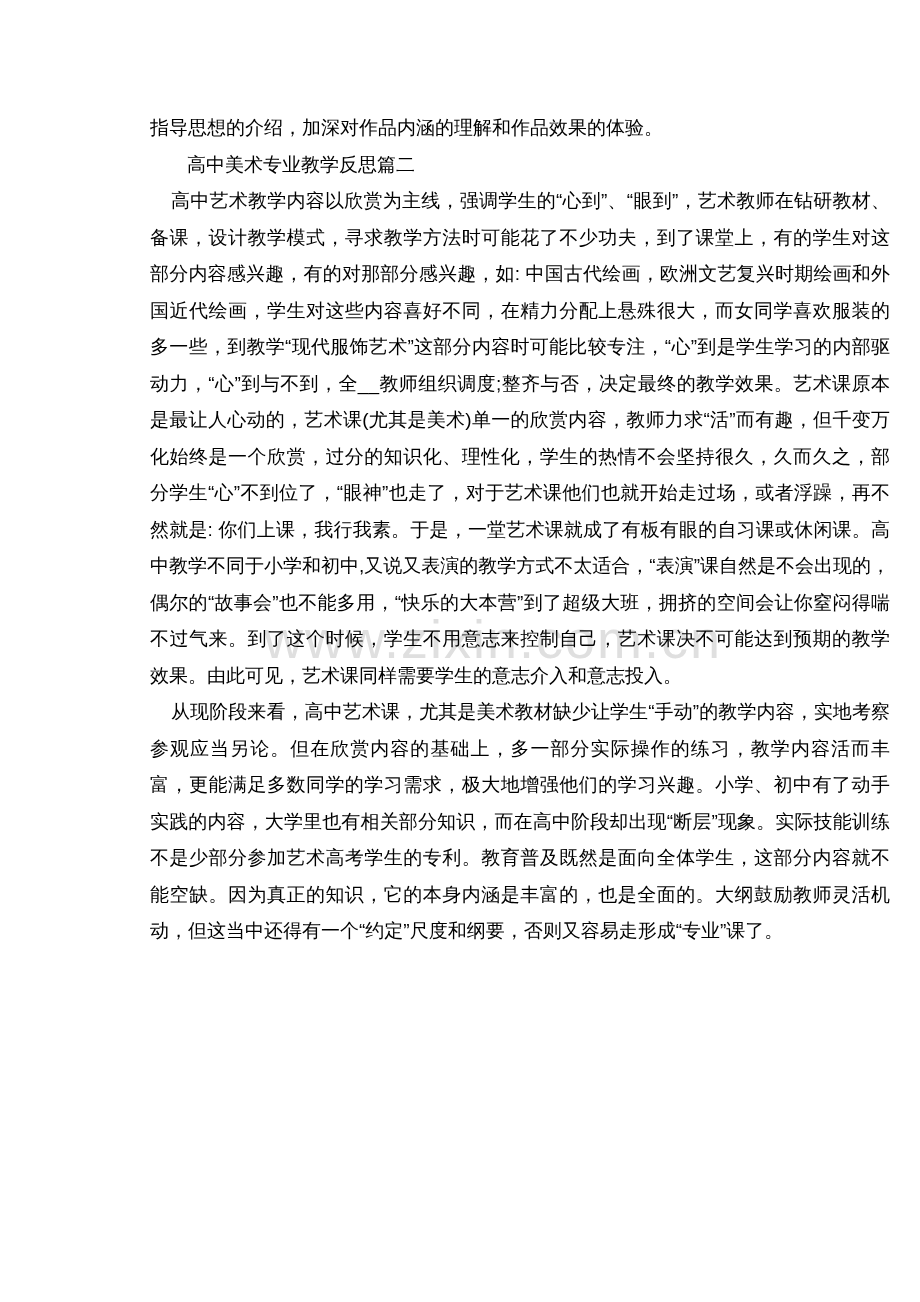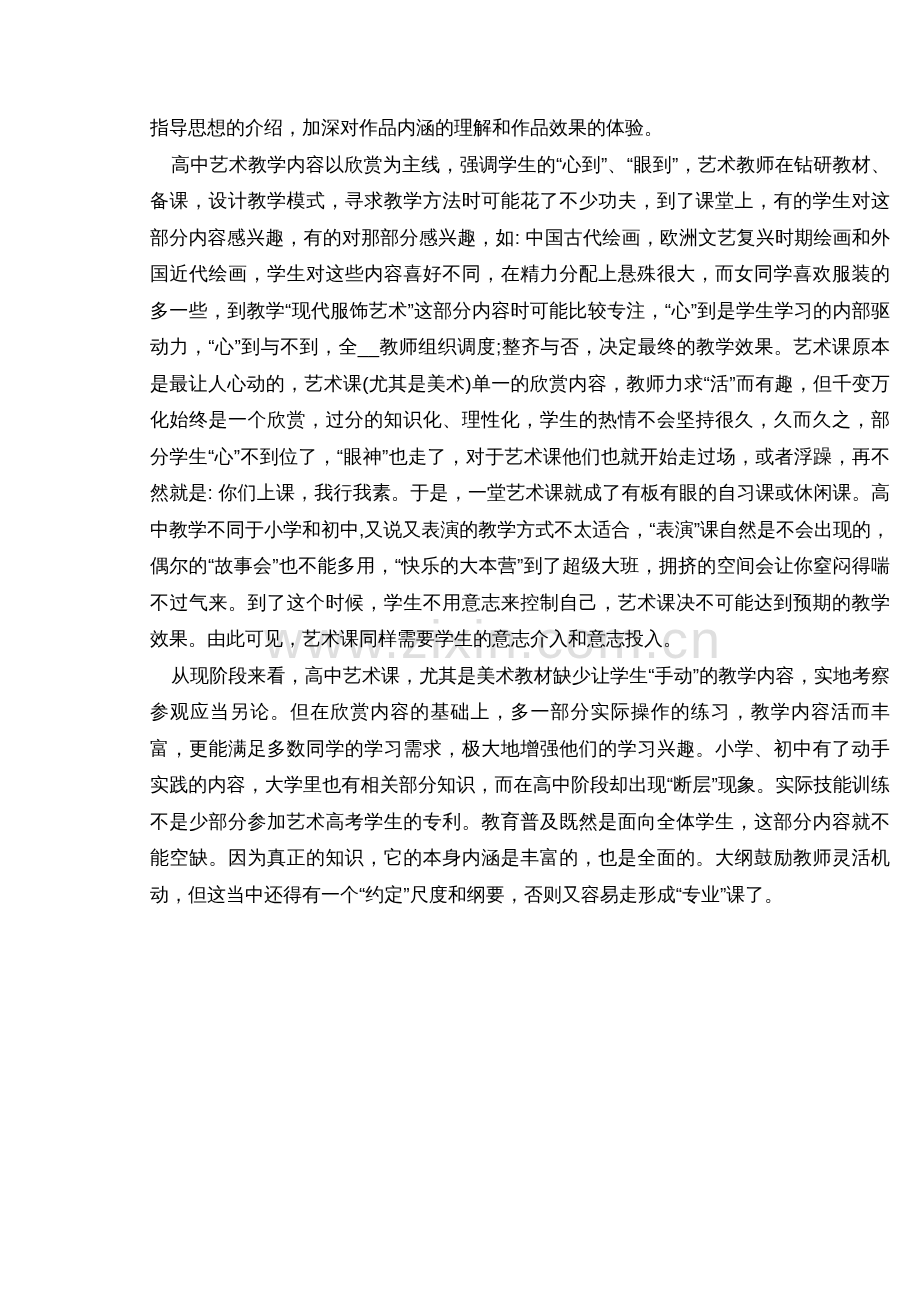--- a/index.html
+++ b/index.html
@@ -51,17 +51,18 @@
 </style>
 </head>
 <body>
 
 <div class="page">
 
   <div class="watermark" style="color: rgb(223, 223, 223); margin-left: 44px;">www.zixin.com.cn</div>
 
   <div class="content" style="color: rgb(0, 0, 0);">
     <p class="indent-none">指导思想的介绍，加深对作品内涵的理解和作品效果的体验。</p>
+    <p class="indent-heading">高中美术专业教学反思篇二</p>
     <p class="indent-para">高中艺术教学内容以欣赏为主线，强调学生的“心到”、“眼到”，艺术教师在钻研教材、备课，设计教学模式，寻求教学方法时可能花了不少功夫，到了课堂上，有的学生对这部分内容感兴趣，有的对那部分感兴趣，如: 中国古代绘画，欧洲文艺复兴时期绘画和外国近代绘画，学生对这些内容喜好不同，在精力分配上悬殊很大，而女同学喜欢服装的多一些，到教学“现代服饰艺术”这部分内容时可能比较专注，“心”到是学生学习的内部驱动力，“心”到与不到，全__教师组织调度;整齐与否，决定最终的教学效果。艺术课原本是最让人心动的，艺术课(尤其是美术)单一的欣赏内容，教师力求“活”而有趣，但千变万化始终是一个欣赏，过分的知识化、理性化，学生的热情不会坚持很久，久而久之，部分学生“心”不到位了，“眼神”也走了，对于艺术课他们也就开始走过场，或者浮躁，再不然就是: 你们上课，我行我素。于是，一堂艺术课就成了有板有眼的自习课或休闲课。高中教学不同于小学和初中,又说又表演的教学方式不太适合，“表演”课自然是不会出现的，偶尔的“故事会”也不能多用，“快乐的大本营”到了超级大班，拥挤的空间会让你窒闷得喘不过气来。到了这个时候，学生不用意志来控制自己，艺术课决不可能达到预期的教学效果。由此可见，艺术课同样需要学生的意志介入和意志投入。</p>
     <p class="indent-para">从现阶段来看，高中艺术课，尤其是美术教材缺少让学生“手动”的教学内容，实地考察参观应当另论。但在欣赏内容的基础上，多一部分实际操作的练习，教学内容活而丰富，更能满足多数同学的学习需求，极大地增强他们的学习兴趣。小学、初中有了动手实践的内容，大学里也有相关部分知识，而在高中阶段却出现“断层”现象。实际技能训练不是少部分参加艺术高考学生的专利。教育普及既然是面向全体学生，这部分内容就不能空缺。因为真正的知识，它的本身内涵是丰富的，也是全面的。大纲鼓励教师灵活机动，但这当中还得有一个“约定”尺度和纲要，否则又容易走形成“专业”课了。</p>
   </div>
 
 </div>
 
 </body></html>

